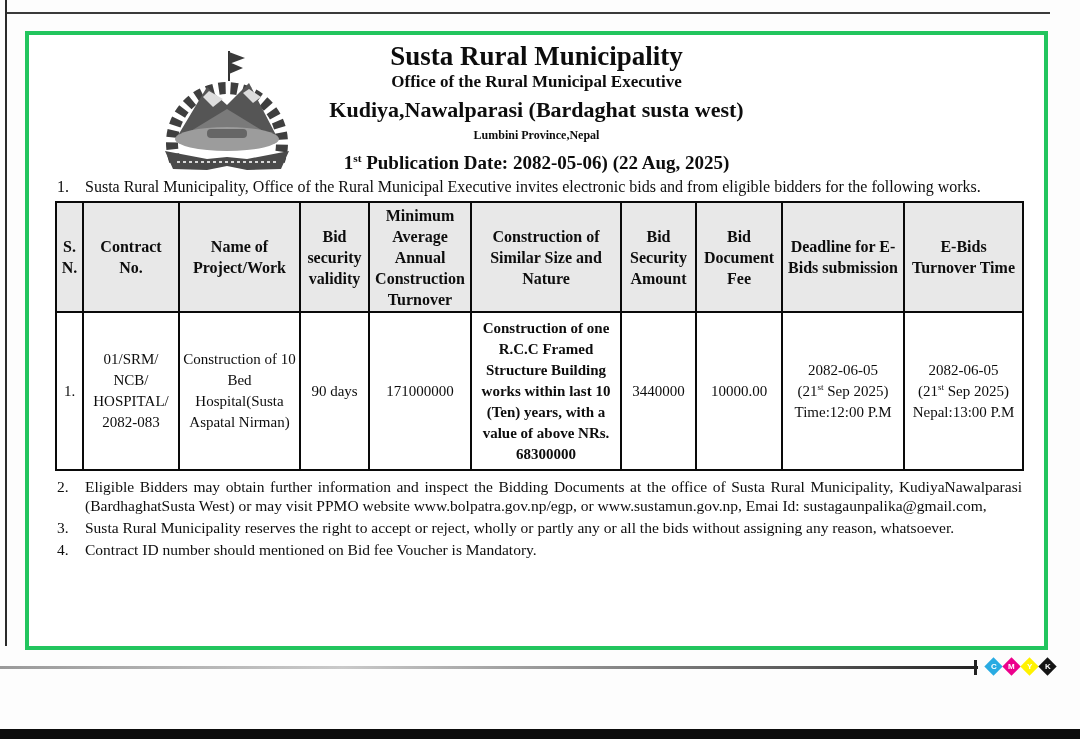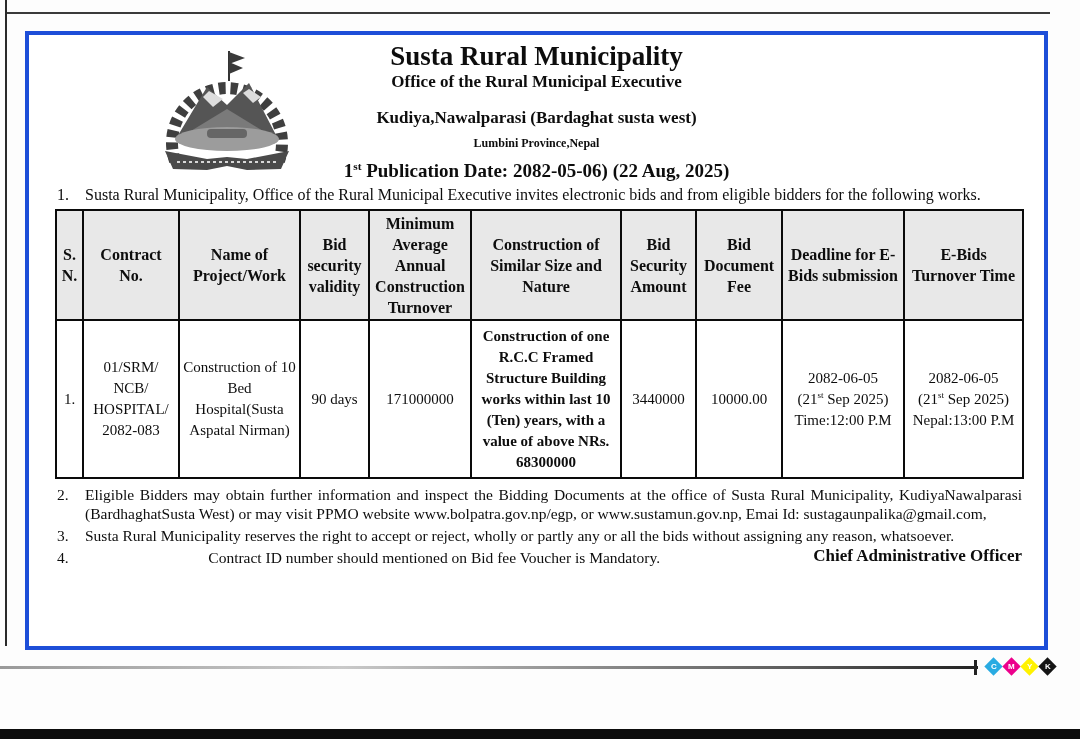--- a/index.html
+++ b/index.html
@@ -4,26 +4,26 @@
 <style>
   * { margin:0; padding:0; box-sizing:border-box; }
   html,body { width:1080px; height:739px; background:#ffffff; overflow:hidden;
     font-family:"Liberation Serif","DejaVu Serif",serif; color:#0d0d0d; }
   .page { position:relative; width:1080px; height:739px; background:#fdfdfd; }
 
   .top-rule   { position:absolute; left:5px; top:12px; width:1045px; height:2px; background:#3a3a3a; }
   .left-rule  { position:absolute; left:5px; top:0; width:2px; height:646px; background:#2a2a2a; }
 
   .frame { position:absolute; left:25px; top:31px; width:1023px; height:619px;
-           border:4px solid #1d4ed8; background:#ffffff; }
+           border:4px solid #22c55e; background:#ffffff; }
 
   .hdr { text-align:center; padding-top:7px; }
   .hdr .t1 { font-size:27px; font-weight:bold; line-height:29px; }
   .hdr .t2 { font-size:17px; font-weight:bold; line-height:20px; margin-top:1px; }
-  .hdr .t3 { font-size:17px; font-weight:bold; line-height:26px; margin-top:13px;font-family:Liberation Serif, serif; }
+  .hdr .t3 { font-size:22px; font-weight:bold; line-height:26px; margin-top:5px;font-family:Liberation Serif, serif; }
   .hdr .t4 { font-size:12px; font-weight:bold; line-height:20px; margin-top:2px; }
   .banner { display:inline-block; background:#0a0a0a; color:#ffffff; font-size:26px;
             font-weight:bold; line-height:30px; padding:2px 26px; margin-top:7px; }
   .pubdate { font-size:19px; font-weight:bold; line-height:23px; margin-top:6px; }
   sup { font-size:0.6em; vertical-align:super; line-height:0; }
 
   .logo { position:absolute; left:118px; top:14px; width:160px; height:132px; }
 
   .clause { display:flex; margin:3px 22px 0 28px; font-size:15.5px; line-height:19px; }
   .clause .num { flex:0 0 28px; }
@@ -148,23 +148,22 @@
         <span class="num">2.</span>
         <span class="txt">Eligible Bidders may obtain further information and inspect the Bidding Documents at the office of Susta Rural  Municipality, KudiyaNawalparasi (BardhaghatSusta West) or may visit PPMO website www.bolpatra.gov.np/egp, or www.sustamun.gov.np, Emai Id: sustagaunpalika@gmail.com,</span>
       </div>
       <div class="clause">
         <span class="num">3.</span>
         <span class="txt">Susta Rural Municipality reserves the right to accept or reject, wholly or partly any or all the bids without assigning any reason, whatsoever.</span>
       </div>
       <div class="sigline">
         <div class="clause" style="flex:1">
           <span class="num">4.</span>
-          <span class="txt" style="text-align:center">Contract ID number should mentioned on Bid fee Voucher is Mandatory.</span>
+          <span class="txt" style="text-align:left">Contract ID number should mentioned on Bid fee Voucher is Mandatory.</span>
         </div>
-        <div class="sig">Chief Administrative Officer</div>
       </div>
     </div>
   </div>
 
   <div class="reg-line"></div>
   <div class="reg-tick"></div>
 
   <div class="marks">
     <div class="mark" style="background-color: rgb(41, 171, 226);">
         <span>C</span>

